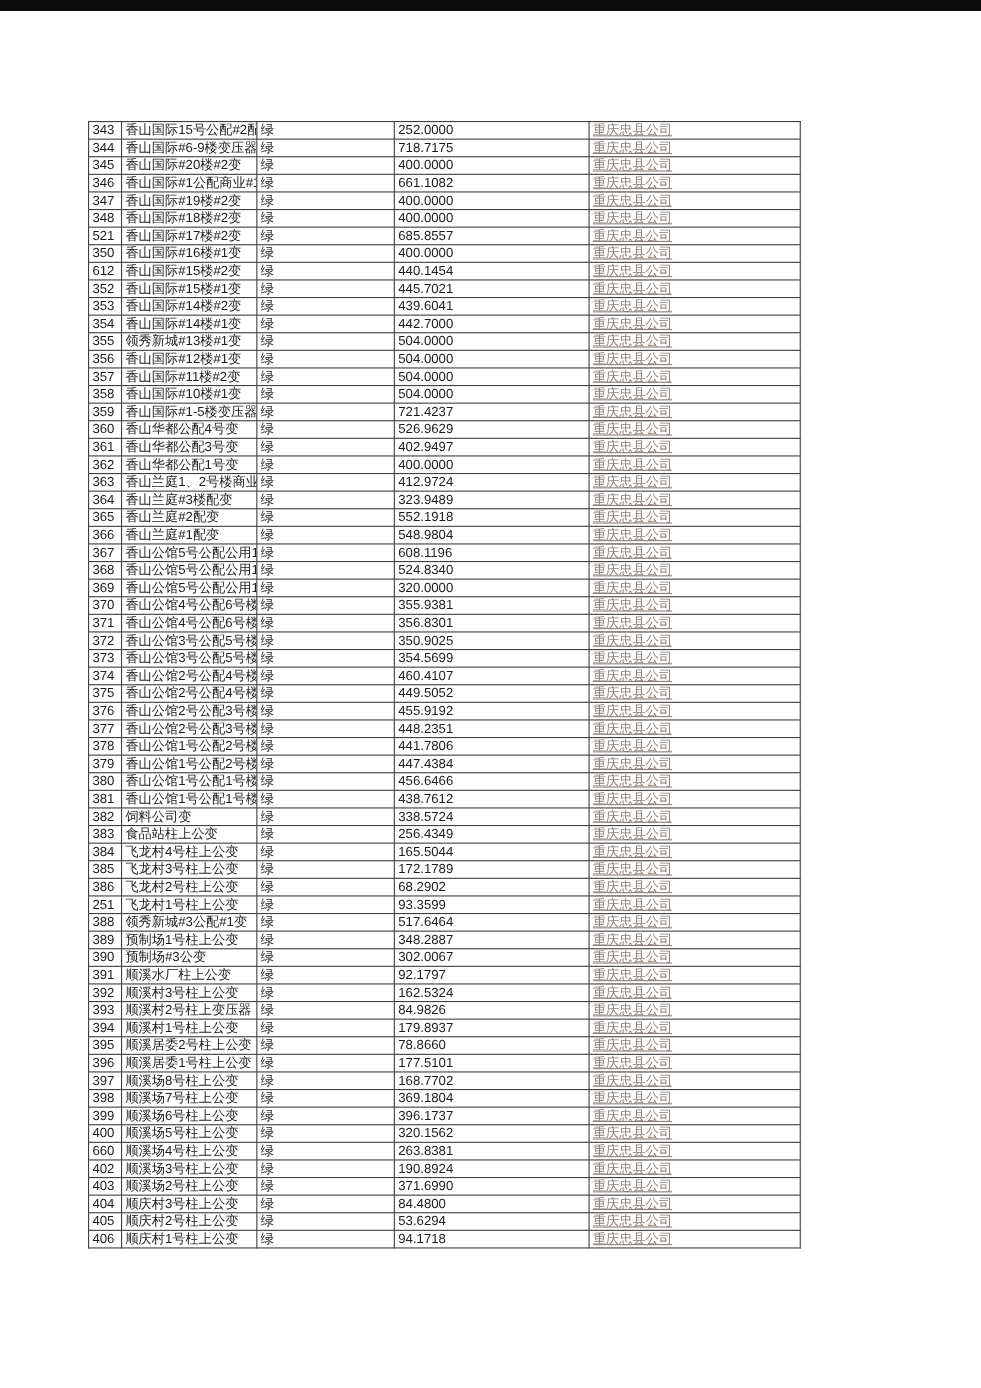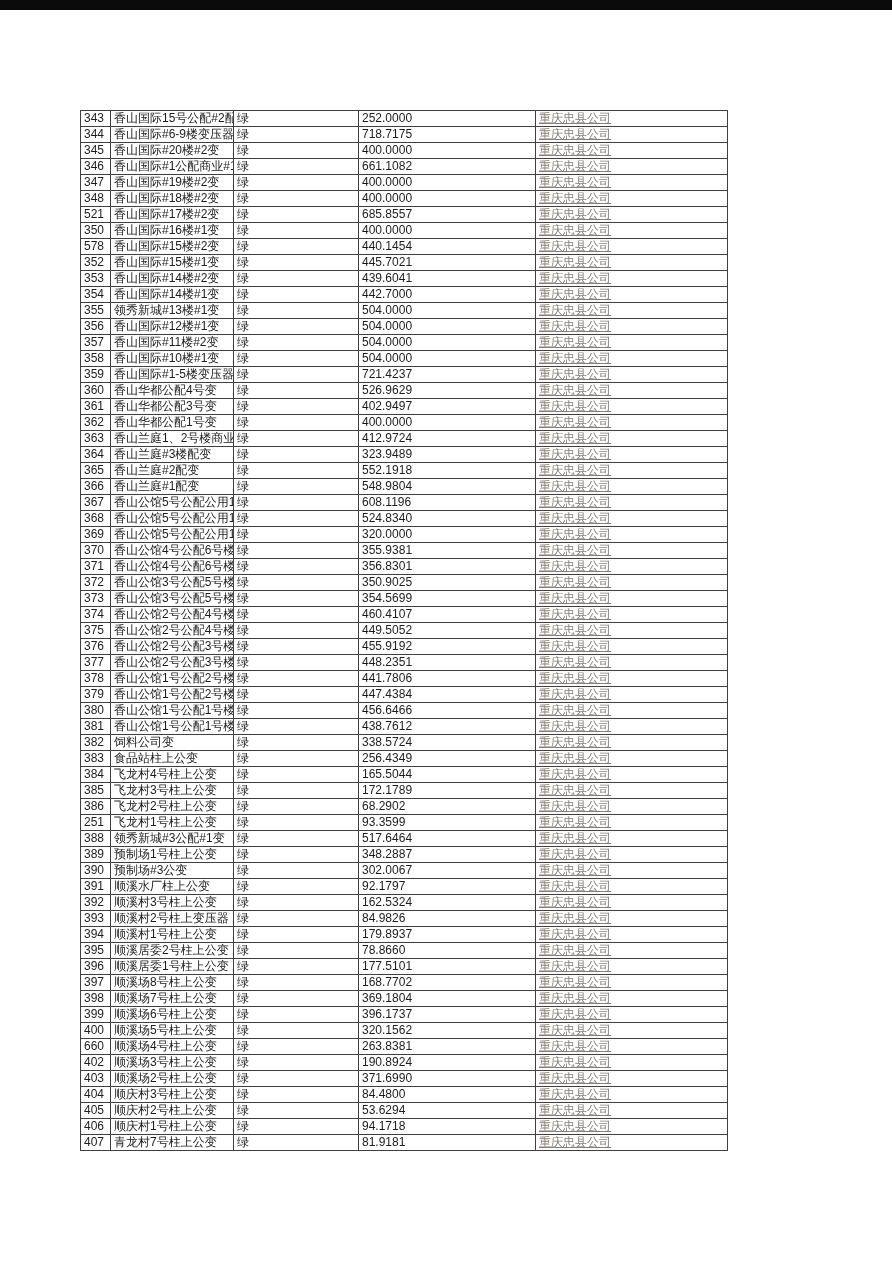--- a/index.html
+++ b/index.html
@@ -109,21 +109,21 @@
     <td class="c-company">重庆忠县公司</td>
   </tr>
         <tr>
     <td class="c-num">350</td>
     <td class="c-name">香山国际#16楼#1变</td>
     <td class="c-status">绿</td>
     <td class="c-value">400.0000</td>
     <td class="c-company">重庆忠县公司</td>
   </tr>
         <tr>
-    <td class="c-num">578</td>
+    <td class="c-num">612</td>
     <td class="c-name">香山国际#15楼#2变</td>
     <td class="c-status">绿</td>
     <td class="c-value">440.1454</td>
     <td class="c-company">重庆忠县公司</td>
   </tr>
         <tr>
     <td class="c-num">352</td>
     <td class="c-name">香山国际#15楼#1变</td>
     <td class="c-status">绿</td>
     <td class="c-value">445.7021</td>
@@ -498,24 +498,17 @@
     <td class="c-name">顺庆村2号柱上公变</td>
     <td class="c-status">绿</td>
     <td class="c-value">53.6294</td>
     <td class="c-company">重庆忠县公司</td>
   </tr>
         <tr>
     <td class="c-num">406</td>
     <td class="c-name">顺庆村1号柱上公变</td>
     <td class="c-status">绿</td>
     <td class="c-value">94.1718</td>
-    <td class="c-company">重庆忠县公司</td>
-  </tr>
-        <tr>
-    <td class="c-num">407</td>
-    <td class="c-name">青龙村7号柱上公变</td>
-    <td class="c-status">绿</td>
-    <td class="c-value">81.9181</td>
     <td class="c-company">重庆忠县公司</td>
   </tr>
       </tbody>
   </table>
 </div>
 
 </body></html>

